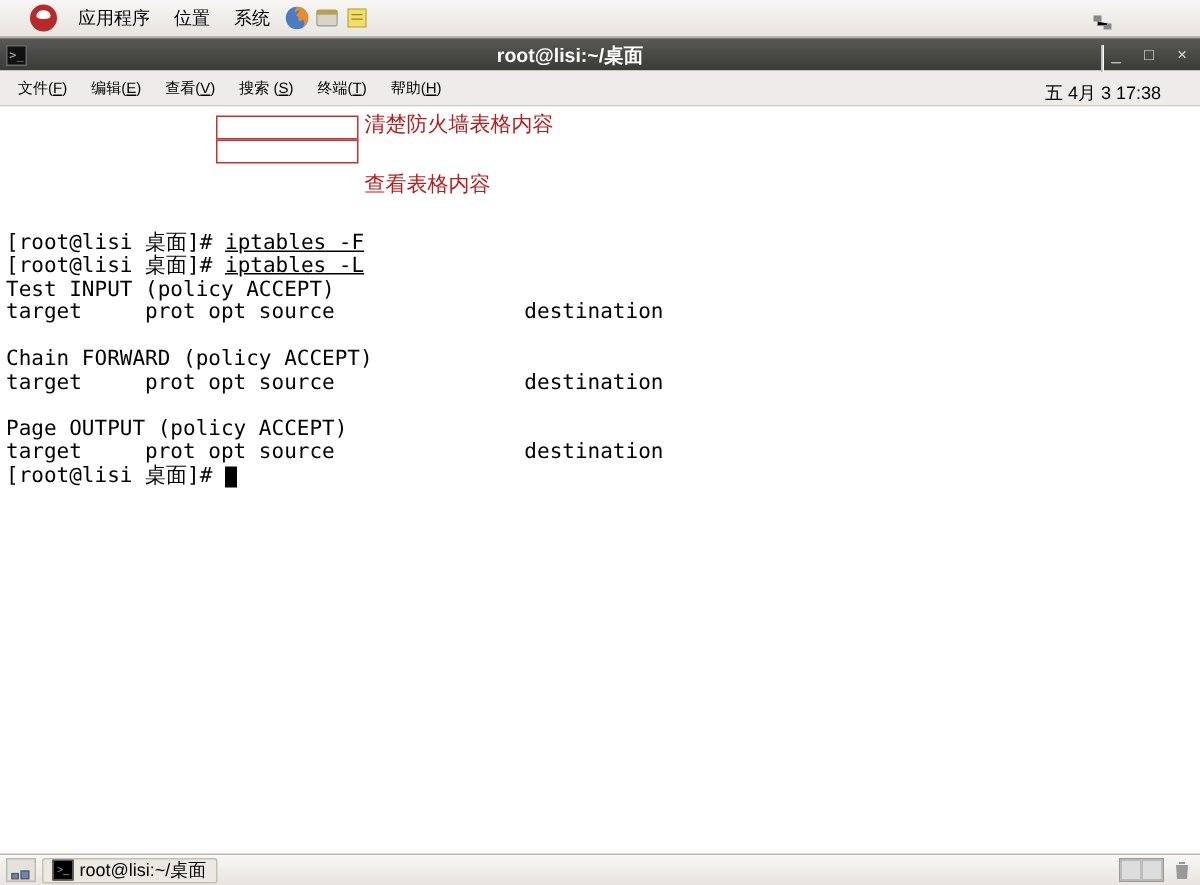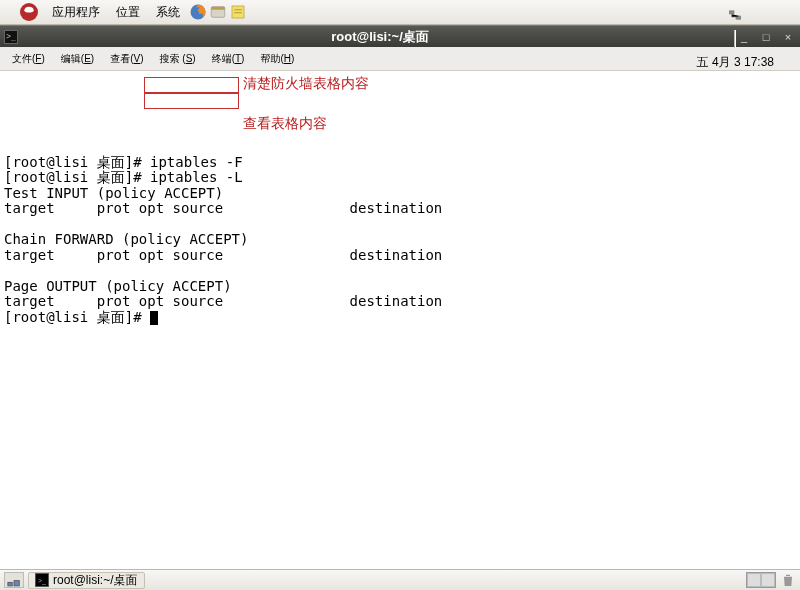--- a/index.html
+++ b/index.html
@@ -22,21 +22,21 @@
   .window-title .win-btns { display: flex; gap: 6px; }
   .window-title .win-btn { width: 16px; height: 14px; color: #ddd; display: flex; align-items: center; justify-content: center; font-size: 11px; cursor: pointer; }
 
   .menubar { height: 24px; background: #edeceb; border-bottom: 1px solid #d0ccc3; display: flex; align-items: center; padding: 0 4px; }
   .menubar .mitem { padding: 0 8px; font-size: 10px; }
   .menubar .uline { text-decoration: underline; }
 
   .terminal { background: #fff; font-family: "DejaVu Sans Mono","Courier New",monospace; font-size: 14px; line-height: 15.5px; padding: 6px 4px; white-space: pre; height: 498px; position: relative; }
   .cmd-box1 { position: absolute; left: 144px; top: 6px; width: 95px; height: 16px; border: 1px solid #c73030; pointer-events: none; }
   .cmd-box2 { position: absolute; left: 144px; top: 22px; width: 95px; height: 16px; border: 1px solid #c73030; pointer-events: none; }
-  .cmd-hl { }
+  .cmd-hl { text-decoration: underline; }
   .annot { color: #b91c1c; position: absolute; font-size: 14px; }
   .annot1 { left: 243px; top: 5px; }
   .annot2 { left: 243px; top: 21px; margin-top: 24px; }
   .cursor { display: inline-block; width: 8px; height: 14px; background: #000; vertical-align: text-bottom; }
 
   .bottom-panel { position: absolute; bottom: 0; left: 0; right: 0; height: 21px; background: linear-gradient(#f8f7f5, #e8e5e0); border-top: 1px solid #bdb8ae; display: flex; align-items: center; padding: 0 4px; }
   .bottom-panel .min-btn { width: 20px; height: 16px; border: 1px solid #bbb; background: #e5e2db; margin-right: 4px; display: flex; align-items: flex-end; justify-content: center; }
   .bottom-panel .task { height: 17px; background: #ece9e2; border: 1px solid #c6c1b5; border-radius: 2px; display: flex; align-items: center; padding: 0 6px; margin-right: 4px; max-width: 165px; overflow: hidden; white-space: nowrap; font-size: 12px; }
   .bottom-panel .task .ticon { width: 14px; height: 14px; margin-right: 4px; background: #000; border: 1px solid #555; font-size: 7px; color: #aaa; display: flex; align-items: center; justify-content: center; }
   .bottom-panel .task .ff { background: none; border: none; }

